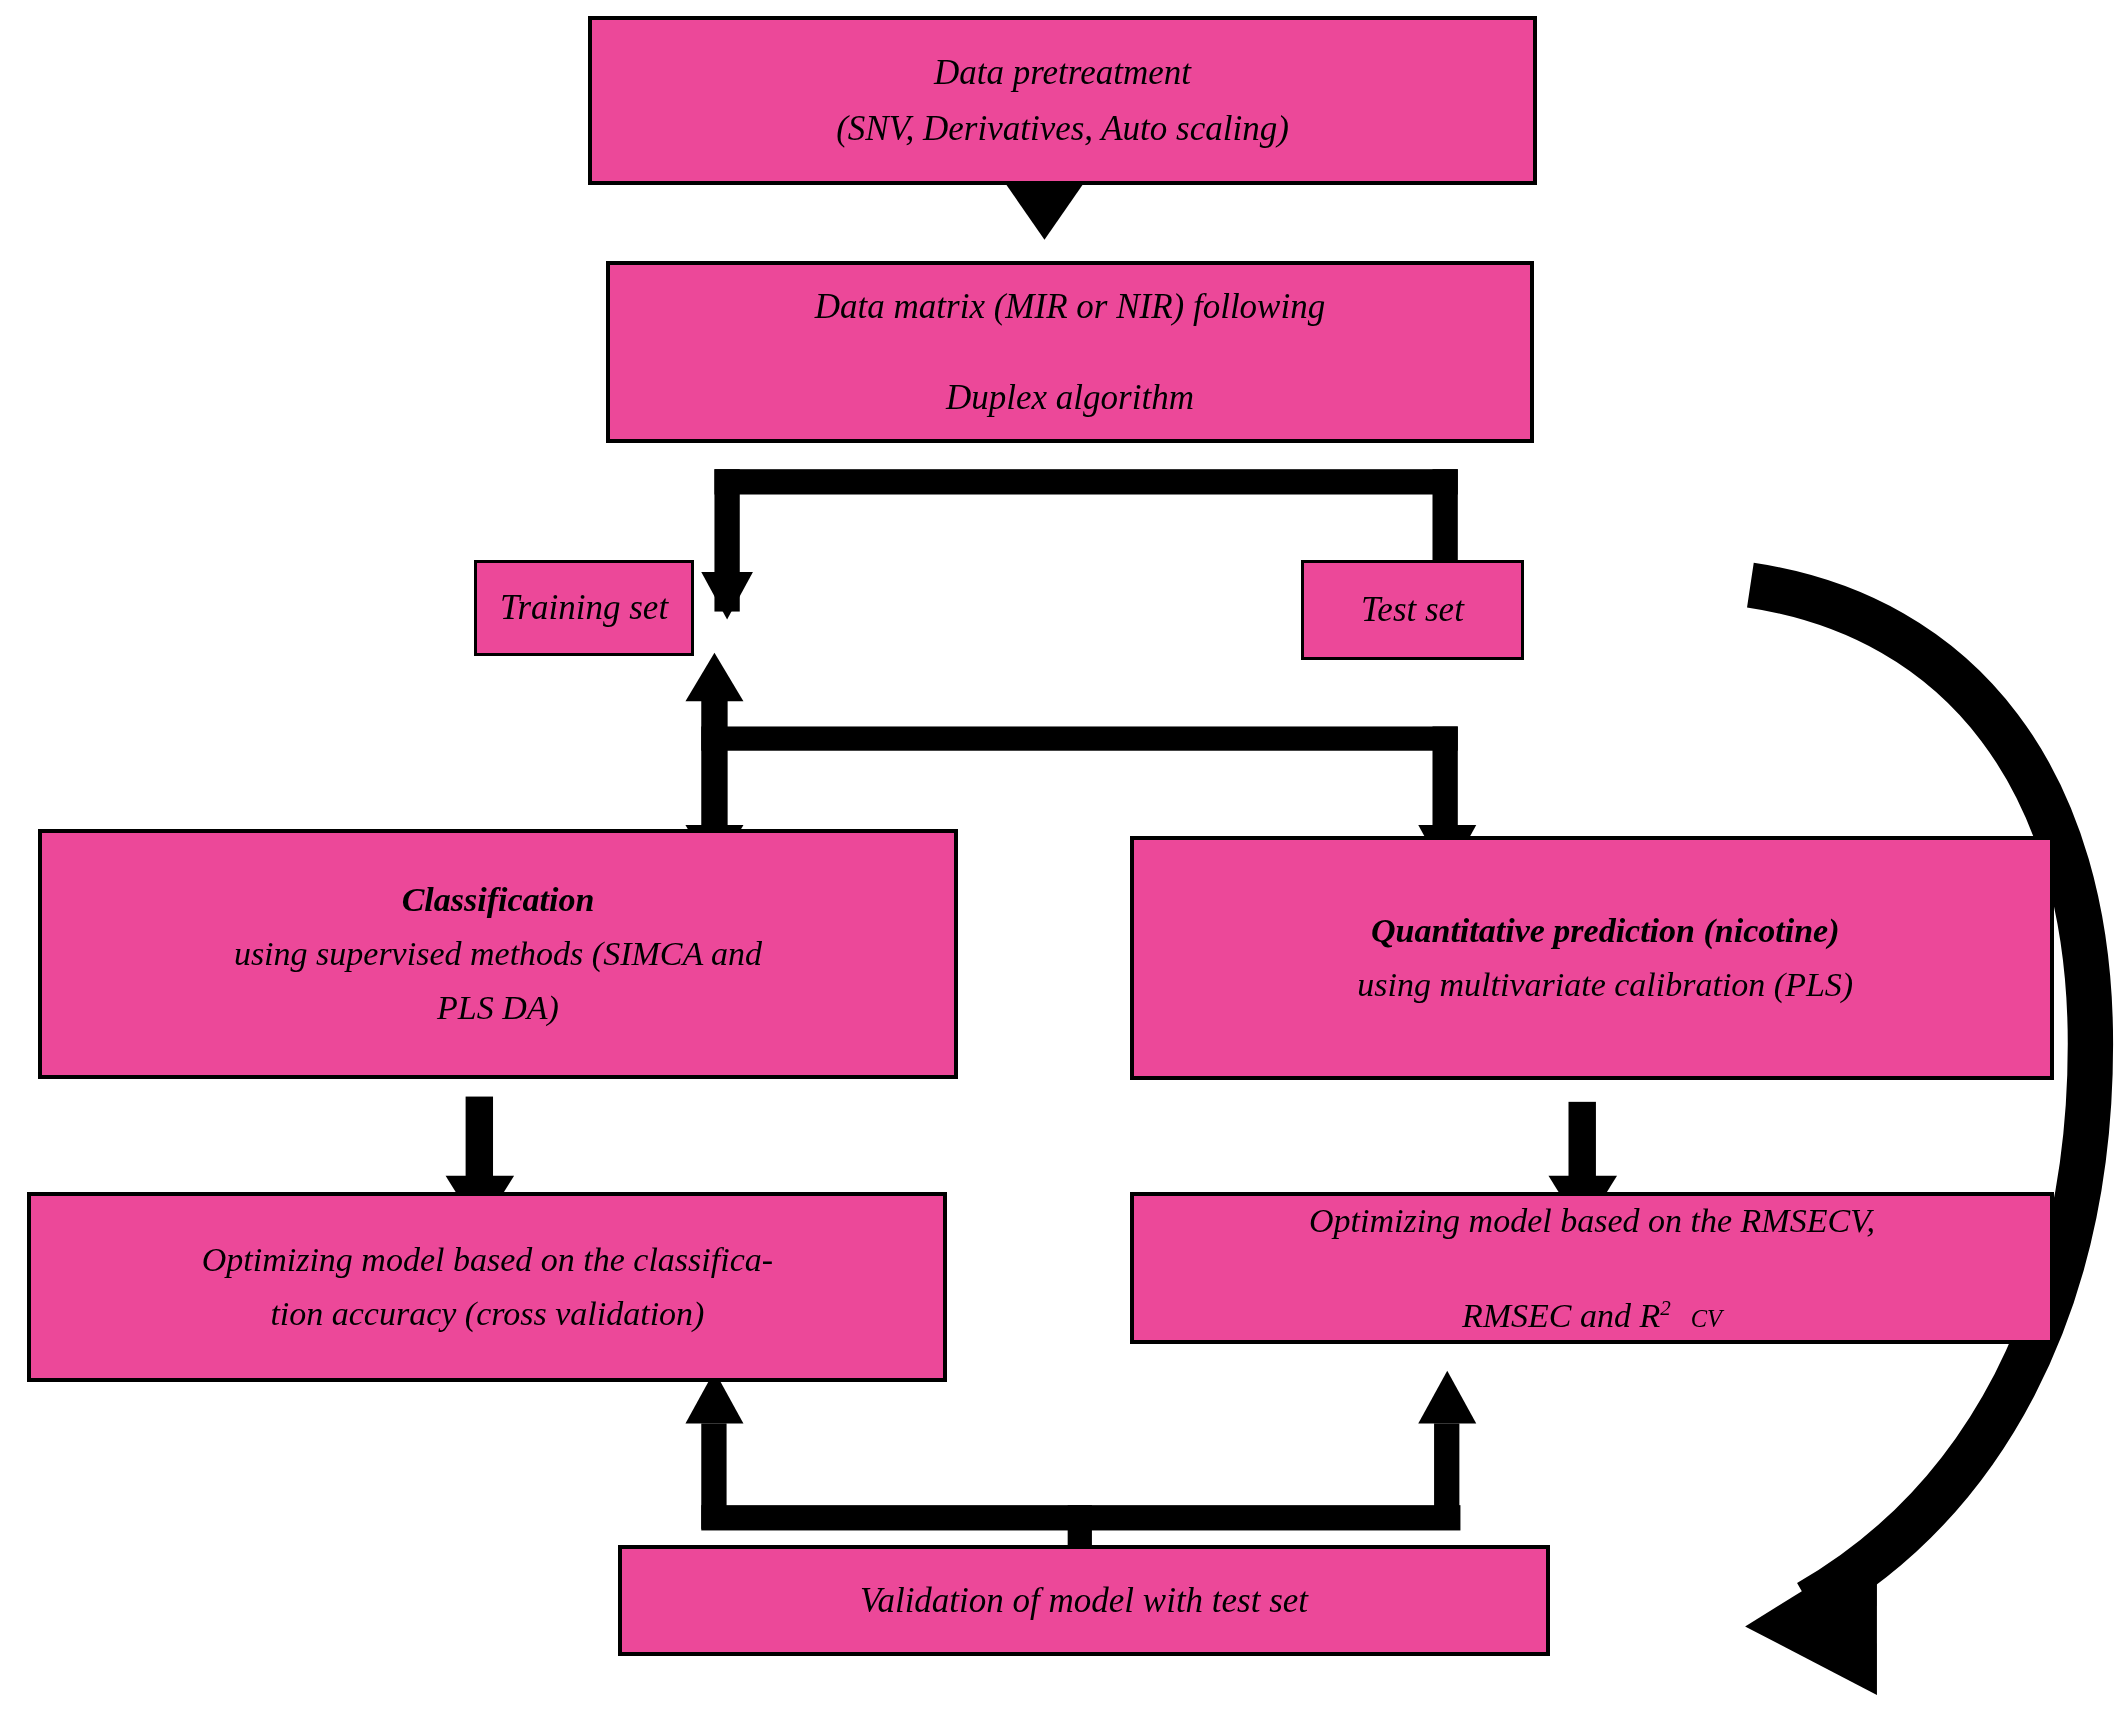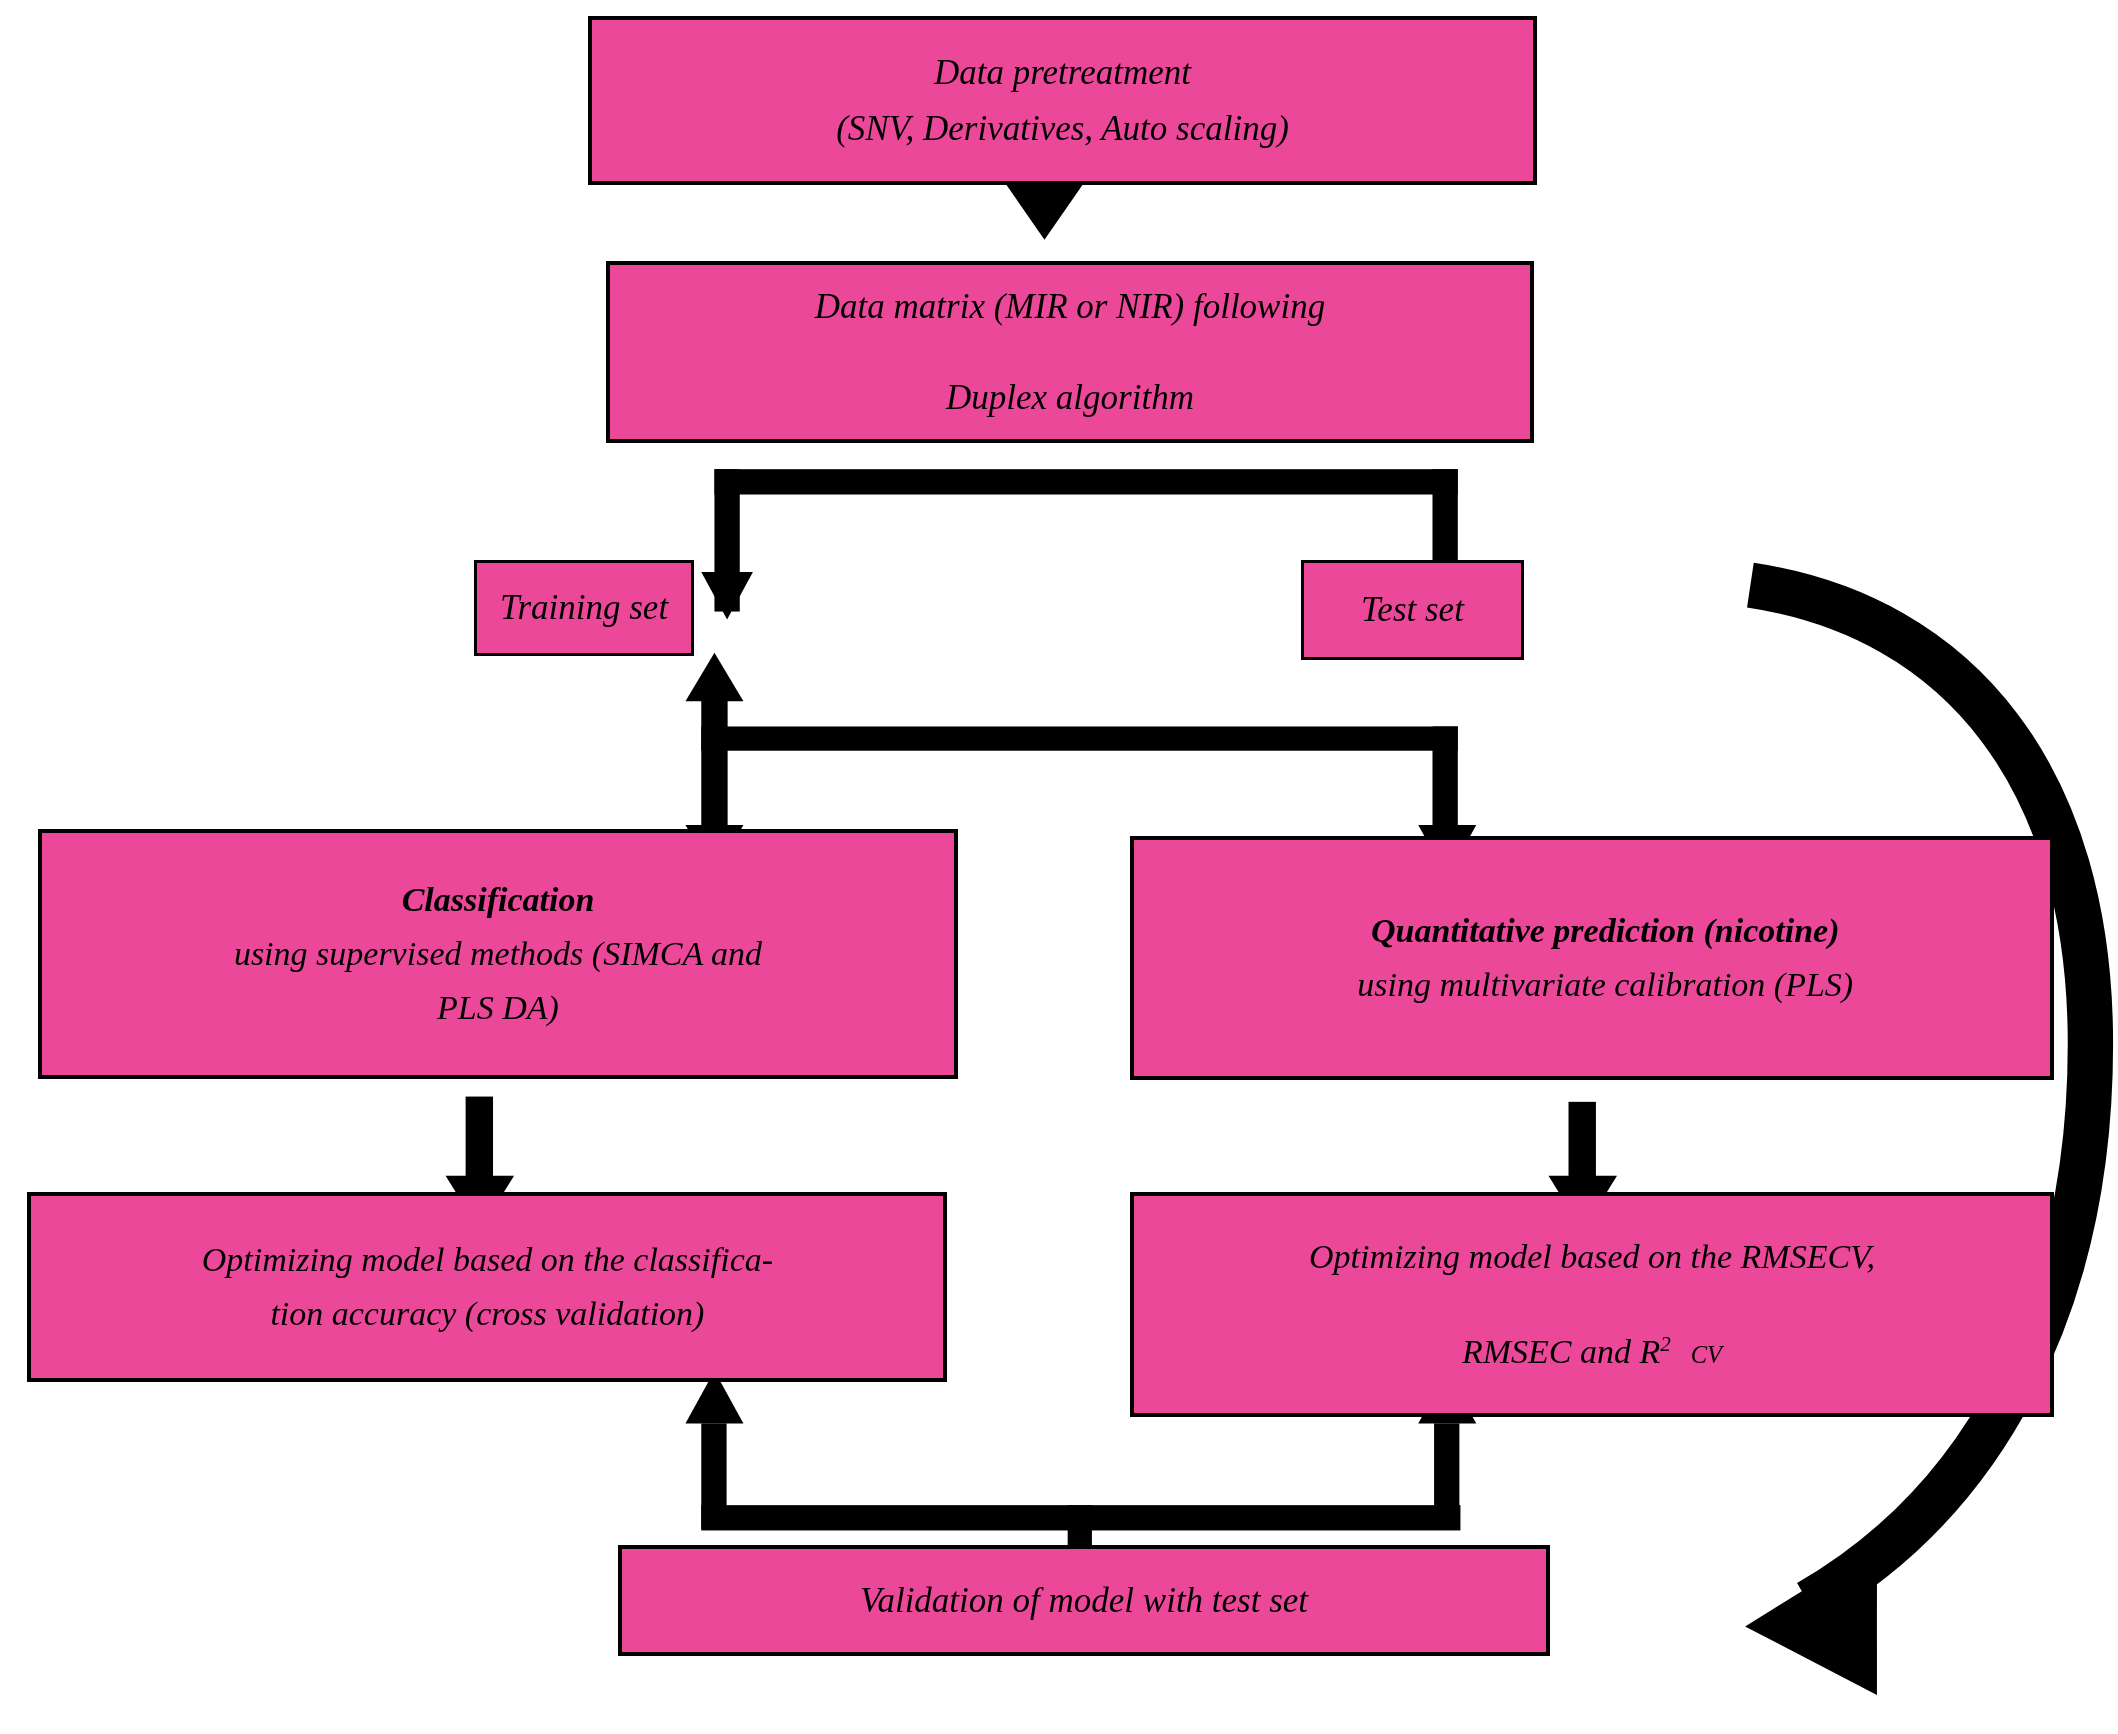--- a/index.html
+++ b/index.html
@@ -141,21 +141,21 @@
   <div class="node" style="left:1130px; top:836px; width:924px; height:244px;padding-left:36px;">
     <span class="ln fs-mid bold">Quantitative prediction (nicotine)</span>
     <span class="ln fs-mid">using multivariate calibration (PLS)</span>
   </div>
 
   <div class="node" style="left:27.4px; top:1192px; width:920px; height:190px;">
     <span class="ln fs-mid">Optimizing model based on the classifica-</span>
     <span class="ln fs-mid">tion accuracy (cross validation)</span>
   </div>
 
-  <div class="node" style="left:1130px; top:1192px; width:924px; height:225px;gap:41px;">
+  <div class="node" style="left:1130px; top:1192px; width:924px; height:152px;gap:41px;">
     <span class="ln fs-mid">Optimizing model based on the RMSECV,</span>
     <span class="ln fs-mid">
       <span>RMSEC and R</span><span class="sup">2</span><span class="smallcaps">CV</span>
     </span>
   </div>
 
   <div class="node" style="left:618px; top:1545px; width:932px; height:111px;">
     <span class="ln fs-big">Validation of model with test set</span>
   </div>
 

